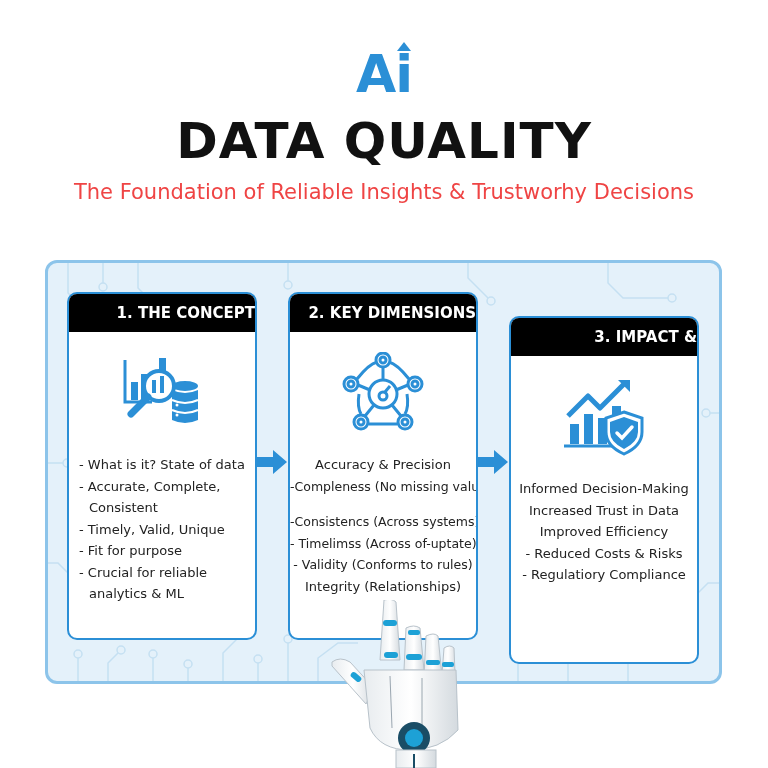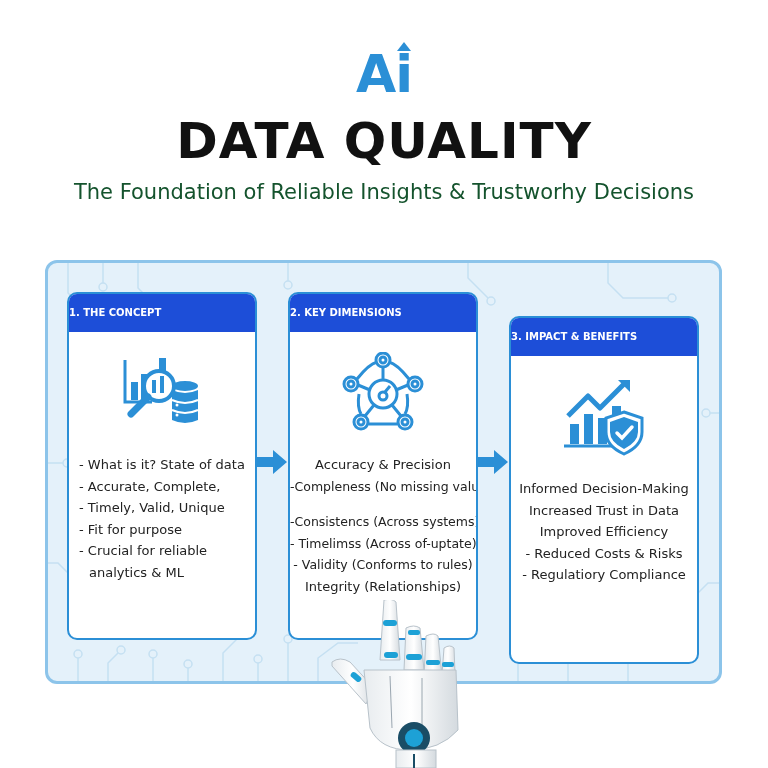--- a/index.html
+++ b/index.html
@@ -8,30 +8,30 @@
 
     .logo { position: absolute; left: 0; top: 44px; width: 768px; text-align: center;
       font-family: "DejaVu Sans", sans-serif; font-weight: bold; font-size: 52px; color: #2b8fd6; letter-spacing: -1px; }
     .logo .i-wrap { position: relative; display: inline-block; }
     .logo .i-tip { position: absolute; left: 50%; top: -2px; transform: translateX(-50%);
       width: 0; height: 0; border-left: 7px solid transparent; border-right: 7px solid transparent; border-bottom: 9px solid #2b8fd6; }
 
     .title { position: absolute; left: 0; top: 112px; width: 768px; text-align: center;
       font-family: "DejaVu Sans", sans-serif; font-weight: bold; font-size: 50px; color: #111; letter-spacing: 1px; }
     .subtitle { position: absolute; left: 0; top: 180px; width: 768px; text-align: center;
-      font-family: "DejaVu Sans", sans-serif; font-size: 21px; color: #14532d; }
+      font-family: "DejaVu Sans", sans-serif; font-size: 21px; color: #ef4444; }
 
     .panel { position: absolute; left: 45px; top: 260px; width: 677px; height: 424px;
       border: 3px solid #8cc4ea; border-radius: 12px; background: #e4f1fa; overflow: hidden; }
     .panel svg.circuit { position: absolute; left: 0; top: 0; }
 
     .card { position: absolute; top: 292px; width: 190px; height: 348px; background: #fff;
       border: 2px solid #2b8fd6; border-radius: 10px; overflow: hidden; }
-    .card-header { height: 38px; background: #1d4ed8; color: #fff; text-align: left;
-      font-family: "DejaVu Sans", sans-serif; font-weight: bold; font-size: 10px; line-height: 38px; }
+    .card-header { height: 38px; background: #000000; color: #fff; text-align: right;
+      font-family: "DejaVu Sans", sans-serif; font-weight: bold; font-size: 15px; line-height: 38px; }
     .card-icon { position: absolute; left: 0; top: 58px; width: 186px; height: 80px; display: flex; justify-content: center; }
     .card-body { position: absolute; left: 0; top: 160px; width: 186px; font-family: "DejaVu Sans", sans-serif;
       font-size: 13px; line-height: 21.5px; color: #222; }
     .card-body.left { padding-left: 10px; }
     .card-body .line { white-space: nowrap; }
     .card-body.left .line.cont { padding-left: 10px; }
     .card-body.center { text-align: center; }
     .card-body .gap { height: 14px; }
 
     .arrow { position: absolute; width: 30px; height: 24px; }
@@ -107,20 +107,21 @@
       <ellipse cx="68" cy="34" rx="13" ry="5" fill="#2b8fd6"></ellipse>
       <path d="M55 38 V68 Q68 74 81 68 V38 Q68 44 55 38 Z" fill="#2b8fd6"></path>
       <path d="M55 48 Q68 54 81 48 M55 58 Q68 64 81 58" stroke="#fff" stroke-width="2" fill="none"></path>
       <circle cx="60" cy="53" r="1.5" fill="#fff"></circle>
         <circle cx="60" cy="63" r="1.5" fill="#fff"></circle>
     </svg>
   </div>
   <div class="card-body left">
     <div class="line">- What is it? State of data</div>
     <div class="line">- Accurate, Complete,</div>
+    <div class="line cont">Consistent</div>
     <div class="line">- Timely, Valid, Unique</div>
     <div class="line">- Fit for purpose</div>
     <div class="line">- Crucial for reliable</div>
     <div class="line cont">analytics &amp; ML</div>
   </div>
 </div>
 
 <svg class="arrow" style="left:257px; top:450px;" viewBox="0 0 30 24">
   <path d="M0 7 H16 V0 L30 12 L16 24 V17 H0 Z" fill="#2b8fd6"></path>
 </svg>

